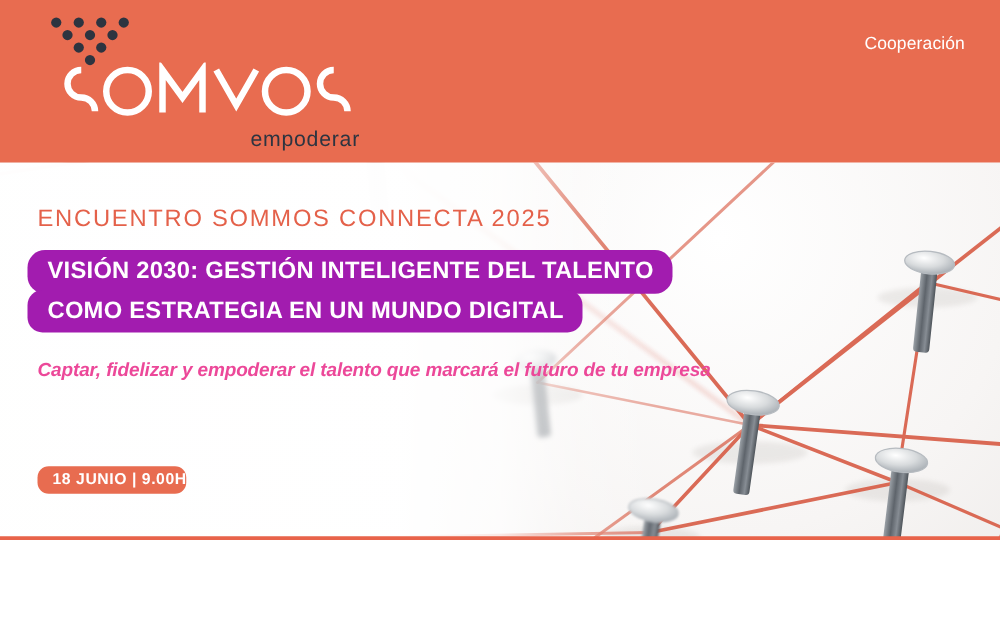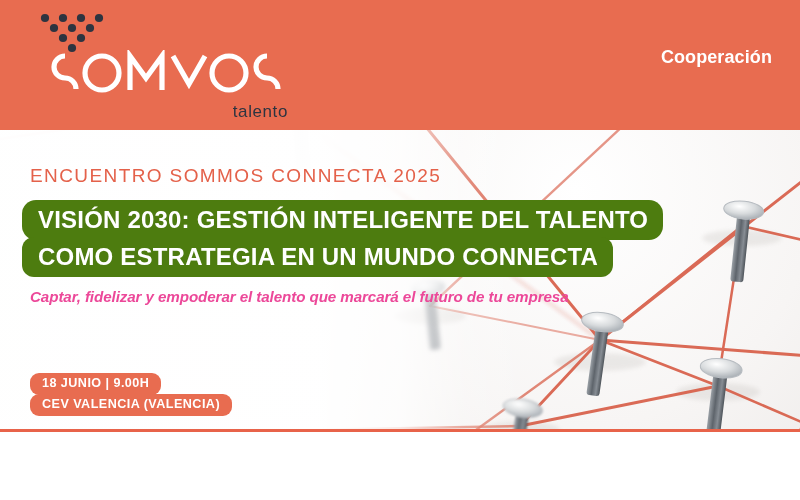--- a/index.html
+++ b/index.html
@@ -40,52 +40,52 @@
   .logo-word{position:absolute;left:-2px;top:38px;width:250px;height:46px;}
   .logo-connecta{
     position:absolute;left:0;top:90px;width:250px;
     text-align:right;
     color:#2d3440;font-size:17px;letter-spacing:.6px;font-weight:400;
   }
 
   .header-claim{
     position:absolute;right:28px;top:25px;
     text-align:right;color:#ffffff;
-    font-size:18px;font-weight:700;line-height:1.42;letter-spacing:.1px;margin-top:20px;
+    font-size:14px;font-weight:400;line-height:1.42;letter-spacing:.1px;
   }
   .header-claim div{white-space:nowrap;}
 
   
   .eyebrow{
     position:absolute;left:30px;top:165px;
     color:#e4614a;font-size:19px;font-weight:500;letter-spacing:1.4px;
     white-space:nowrap;
   }
 
   .titlewrap{position:absolute;left:22px;top:200px;}
   .title-line{
-    display:table;background:#4d7c0f;color:#fff;
-    font-size:24px;font-weight:800;letter-spacing:.2px;
+    display:table;background:#a21caf;color:#fff;
+    font-size:19px;font-weight:800;letter-spacing:.2px;
     padding:7px 15px 7px 16px;border-radius:12px;
     white-space:nowrap;line-height:1.08;
   }
   .title-line.l1{border-radius:14px 14px 14px 14px;}
   .title-line.l2{margin-top:-3px;border-radius:12px;}
 
   .subtitle{
     position:absolute;left:30px;top:288px;
     color:#ec4899;font-size:15.2px;font-weight:700;font-style:italic;
     white-space:nowrap;letter-spacing:-.1px;
   }
 
   .whenwrap{position:absolute;left:30px;top:373px;}
   .when-line{
     display:table;background:#e86c50;color:#fff;
     font-size:12.6px;font-weight:700;letter-spacing:.45px;
-    padding:4px 12px 4px 12px;border-radius:9px;white-space:nowrap;line-height:1.1;
+    padding:4px 0 4px 12px;border-radius:9px;white-space:nowrap;line-height:1.1;
   }
   .when-line.l2{margin-top:-1px;}
 
   
   .rule{position:absolute;left:0;top:429px;width:800px;height:3px;background:#e8634a;}
   .footer{position:absolute;left:0;top:432px;width:800px;height:68px;background:#fff;}
 </style>
 </head>
 <body>
 
@@ -203,40 +203,39 @@
 
           <path d="M137 6 L153 34 L169 6"></path>
           <path d="M153 34 L153 40" stroke-width="0"></path>
 
           <circle cx="193" cy="23" r="17"></circle>
 
           <path d="M231 6 A11 11 0 0 0 220 17 A11 11 0 0 0 231 28 A11 11 0 0 1 242 39"></path>
         </g>
       </svg>
 
-      <div class="logo-connecta">talento</div>
+      <div class="logo-connecta">empoderar</div>
     </div>
 
     <div class="header-claim">
       <div>Cooperación</div>
     </div>
   </div>
 
   <div class="eyebrow">ENCUENTRO SOMMOS CONNECTA 2025</div>
 
   <div class="titlewrap">
     <div class="title-line l1">VISIÓN 2030: GESTIÓN INTELIGENTE DEL TALENTO</div>
-    <div class="title-line l2">COMO ESTRATEGIA EN UN MUNDO CONNECTA</div>
+    <div class="title-line l2">COMO ESTRATEGIA EN UN MUNDO DIGITAL</div>
   </div>
 
   <div class="subtitle">Captar, fidelizar y empoderar el talento que marcará el futuro de tu empresa</div>
 
   <div class="whenwrap">
     <div class="when-line l1">18 JUNIO  |  9.00H</div>
-    <div class="when-line l2">CEV VALENCIA (VALENCIA)</div>
   </div>
 
   <div class="rule"></div>
   <div class="footer">
 
     
 
     
     
     

